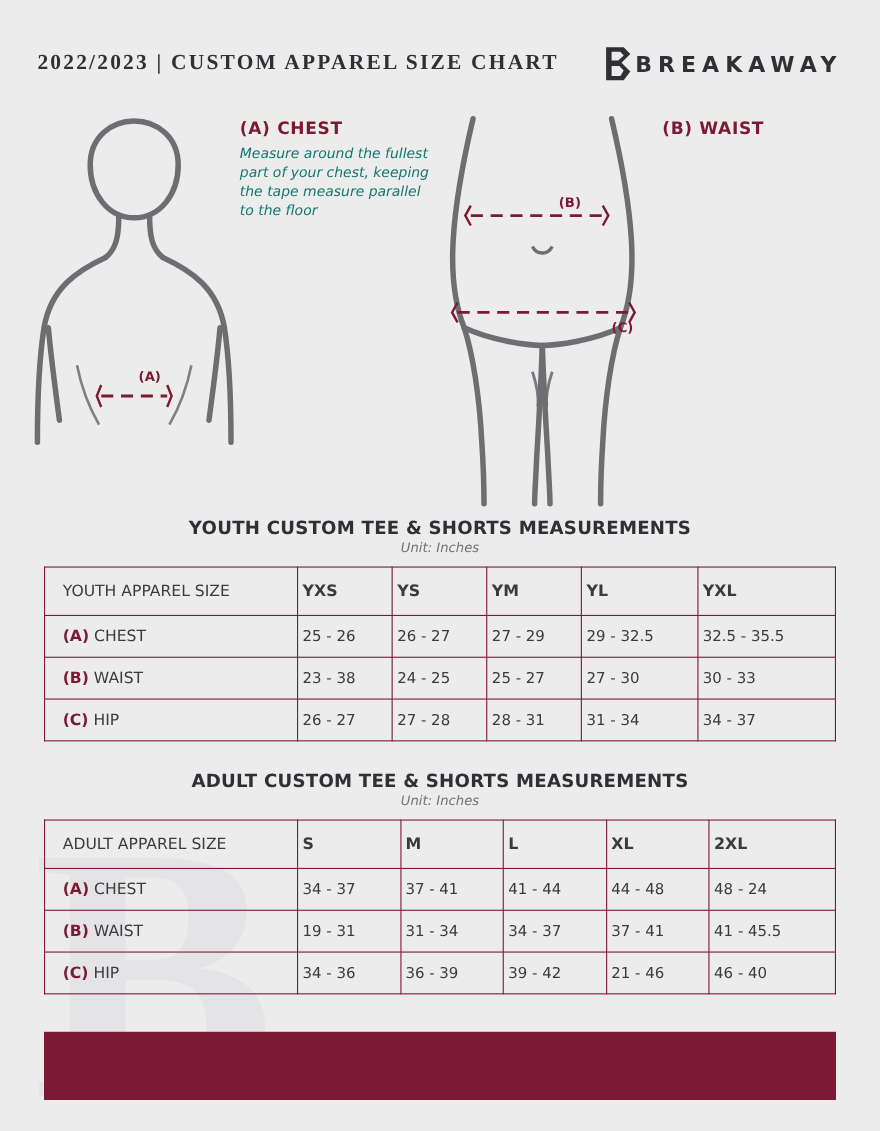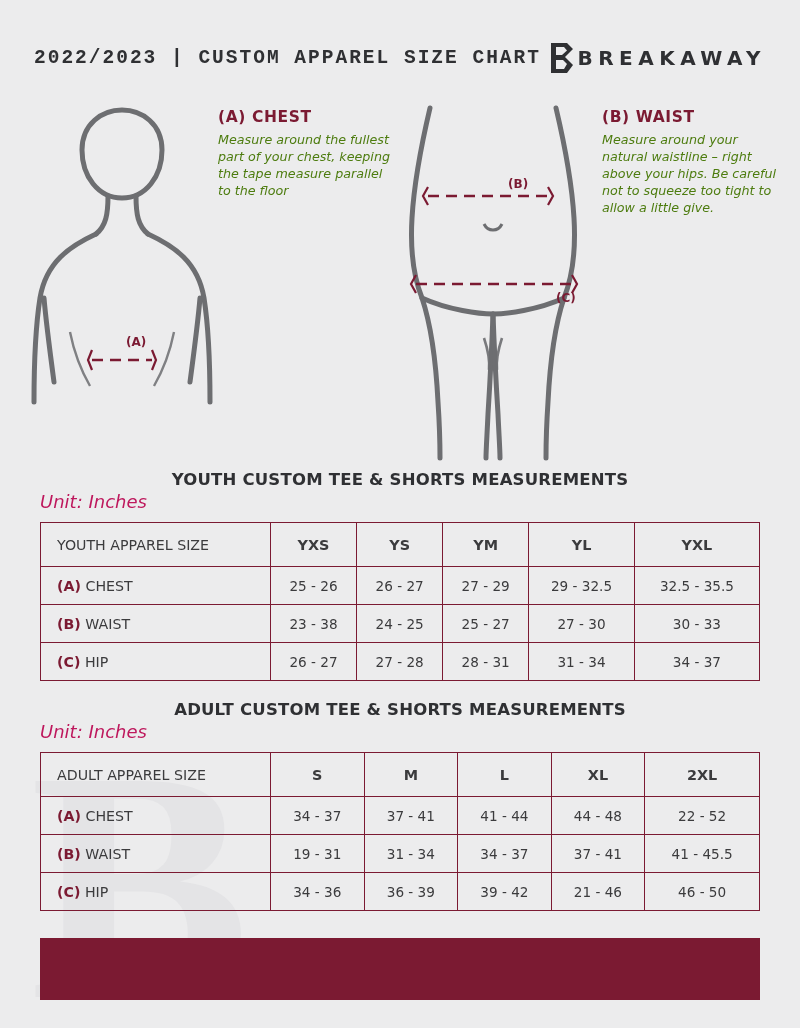--- a/index.html
+++ b/index.html
@@ -41,21 +41,21 @@
     display: flex;
     align-items: center;
     justify-content: space-between;
     z-index: 3;
   }
   .header-title {
     font-size: 19.5px;
     font-weight: bold;
     letter-spacing: 2.0px;
     color: #2f3033;
-    font-family: Liberation Mono, monospace;
+    font-family: Liberation Serif, serif;
     white-space: nowrap;
   }
   .brand {
     display: flex;
     align-items: center;
     gap: 2px;
   }
   .brand-mark {
     width: 28px; height: 34px;
     position: relative;
@@ -83,21 +83,21 @@
     font-size: 15.5px;
     font-weight: bold;
     color: #7b1a32;
     letter-spacing: 0.6px;
     margin-bottom: 6px;
     font-family: "DejaVu Sans", sans-serif;
   }
   .callout-body {
     font-size: 12.7px;
     font-style: italic;
-    color: #4d7c0f;
+    color: #0f766e;
     line-height: 1.33;
     font-family: "DejaVu Sans", sans-serif;
   }
   #callout-a { left: 218px; top: 16px; }
   #callout-b { left: 602px; top: 16px; }
   #callout-c { left: 602px; top: 188px; }
 
   
   .section {
     position: absolute;
@@ -110,39 +110,40 @@
 
   .sec-title {
     text-align: center;
     font-size: 16.5px;
     font-weight: bold;
     color: #2f3033;
     letter-spacing: 0.2px;
     font-family: "DejaVu Sans", sans-serif;
   }
   .sec-unit {
-    font-size: 18px;
+    text-align: center;
+    font-size: 12px;
     font-style: italic;
-    color: #be185d;
+    color: #737373;
     margin-top: 2px;
     margin-bottom: 10px;
     font-family: "DejaVu Sans", sans-serif;
   }
   table {
     width: 720px;
     border-collapse: collapse;
     background: transparent;
   }
   table td, table th {
     border-right: 1px solid #7b1a32;
     border-bottom: 1px solid #7b1a32;
     font-size: 13.6px;
     font-weight: normal;
     color: #3b3b3d;
-    text-align: center;
+    text-align: left;
     height: 38px;
     padding: 0 4px;
     font-family: "DejaVu Sans", sans-serif;
   }
   table tr:first-child td, table tr:first-child th {
     border-top: 1px solid #7b1a32;
   }
   table td:first-child, table th:first-child {
     border-left: 1px solid #7b1a32;
     text-align: left;
@@ -244,21 +245,20 @@
       <text x="168" y="200" font-family="DejaVu Sans, sans-serif" font-size="12" font-weight="bold" fill="#7b1a32">(C)</text>
     </svg>
 
     <div class="callout" id="callout-a">
       <div class="callout-title">(A) CHEST</div>
       <div class="callout-body">Measure around the fullest part of your chest, keeping the tape measure parallel to the floor</div>
     </div>
 
     <div class="callout" id="callout-b">
       <div class="callout-title">(B) WAIST</div>
-      <div class="callout-body">Measure around your natural waistline – right above your hips. Be careful not to squeeze too tight to allow a little give.</div>
     </div>
 
   </div>
 
   <div class="section" id="youth-section">
     <div class="sec-title">YOUTH CUSTOM TEE &amp; SHORTS MEASUREMENTS</div>
     <div class="sec-unit">Unit: Inches</div>
     <table>
       <thead>
         <tr>
@@ -313,37 +313,37 @@
           <td>2XL</td>
         </tr>
       </thead>
       <tbody>
         <tr>
           <td><span class="lbl">(A)</span> <span>CHEST</span></td>
           <td>34 - 37</td>
           <td>37 - 41</td>
           <td>41 - 44</td>
           <td>44 - 48</td>
-          <td>22 - 52</td>
+          <td>48 - 24</td>
         </tr>
         <tr>
           <td><span class="lbl">(B)</span> <span>WAIST</span></td>
           <td>19 - 31</td>
           <td>31 - 34</td>
           <td>34 - 37</td>
           <td>37 - 41</td>
           <td>41 - 45.5</td>
         </tr>
         <tr>
           <td><span class="lbl">(C)</span> <span>HIP</span></td>
           <td>34 - 36</td>
           <td>36 - 39</td>
           <td>39 - 42</td>
           <td>21 - 46</td>
-          <td>46 - 50</td>
+          <td>46 - 40</td>
         </tr>
       </tbody>
     </table>
   </div>
 
   <div class="footer-bar"></div>
 
 </div>
 
 </body></html>

